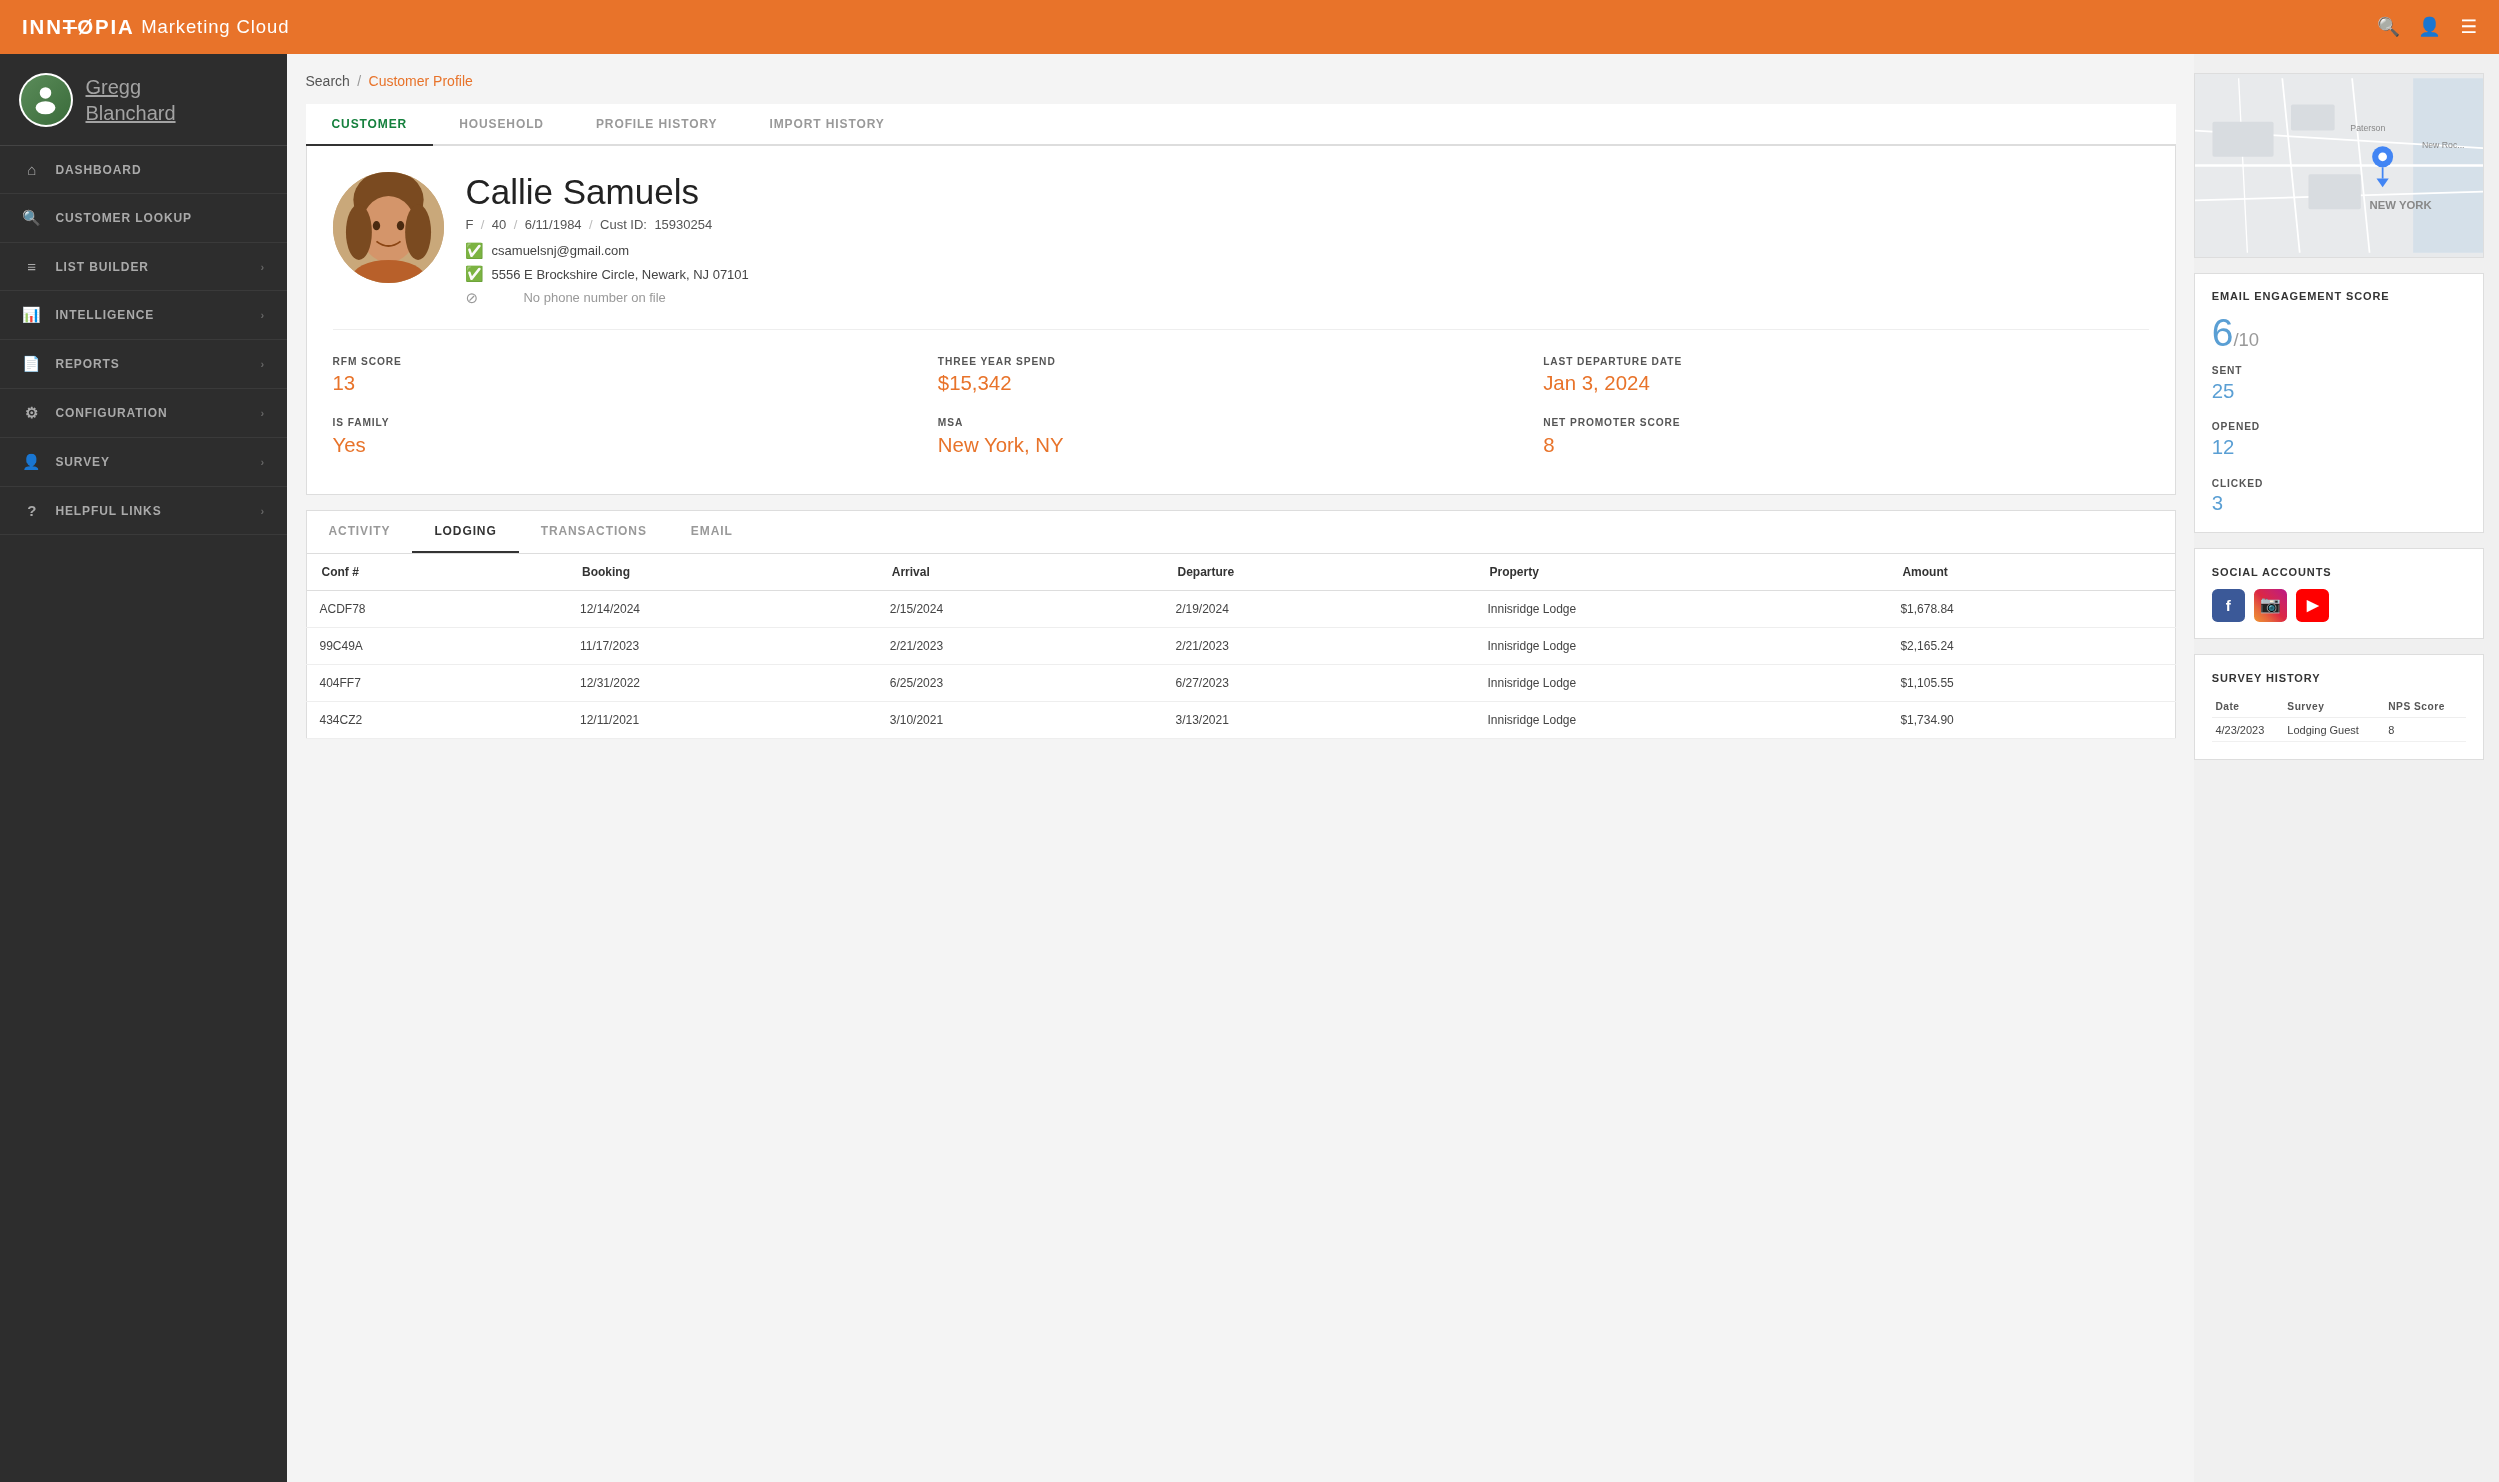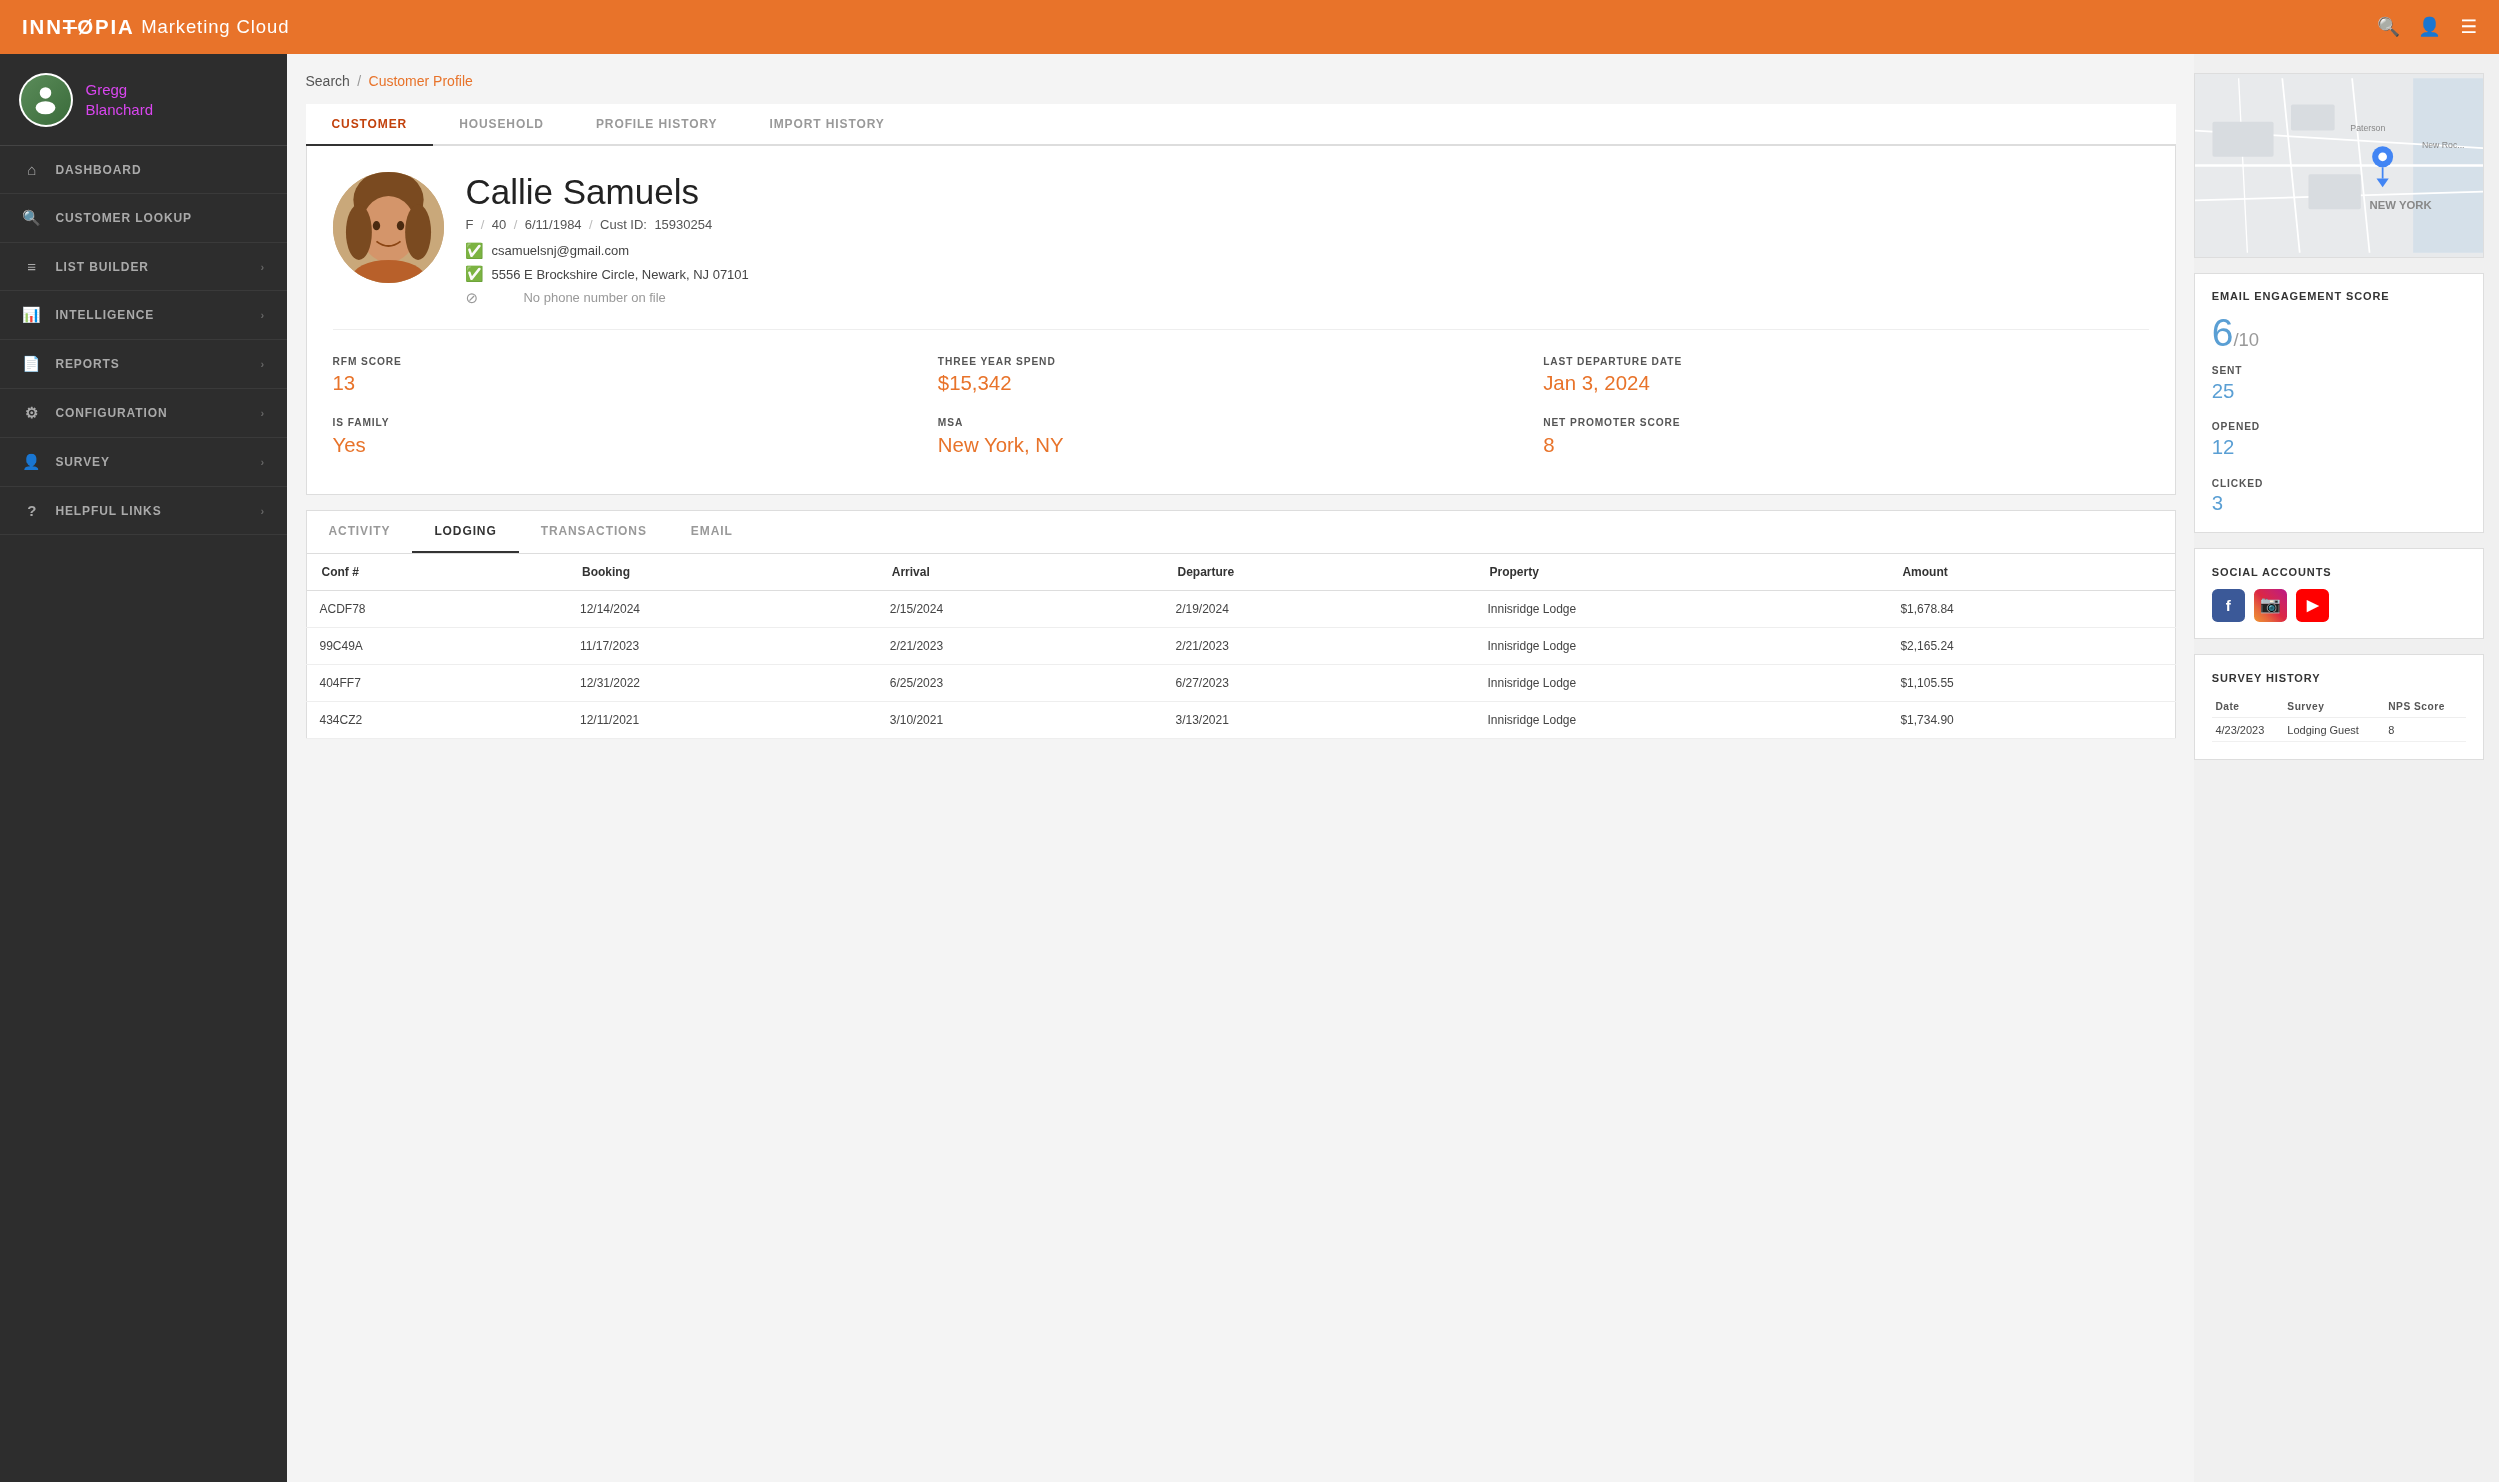--- a/index.html
+++ b/index.html
@@ -70,23 +70,24 @@
       width: 50px;
       height: 50px;
       border-radius: 50%;
       background: linear-gradient(135deg, #5b8c5a, #3a6b3a);
       display: flex;
       align-items: center;
       justify-content: center;
     }
     .sidebar-avatar-inner svg { width: 33px; height: 33px; }
     .sidebar-username {
-      color: #d946ef;
-      font-size: 15px;
+      color: #a3a3a3;
+      font-size: 20px;
       line-height: 1.3;
+      text-decoration: underline;
     }
     .sidebar-nav-item {
       display: flex;
       align-items: center;
       padding: 15px 22px;
       color: #aaa;
       font-size: 12px;
       font-weight: 600;
       letter-spacing: 0.9px;
       cursor: pointer;
@@ -129,21 +130,21 @@
       padding: 13px 26px;
       font-size: 12px;
       font-weight: 700;
       letter-spacing: 0.9px;
       color: #999;
       cursor: pointer;
       border-bottom: 2.8px solid transparent;
       margin-bottom: -1.9px;
     }
     .profile-tab.active {
-      color: #c2410c;
+      color: #15803d;
       border-bottom: 2.8px solid #333;
     }
 
     
     .profile-card {
       background: white;
       border: 0.9px solid #ddd;
       padding: 26px;
       margin-bottom: 15px;
     }

